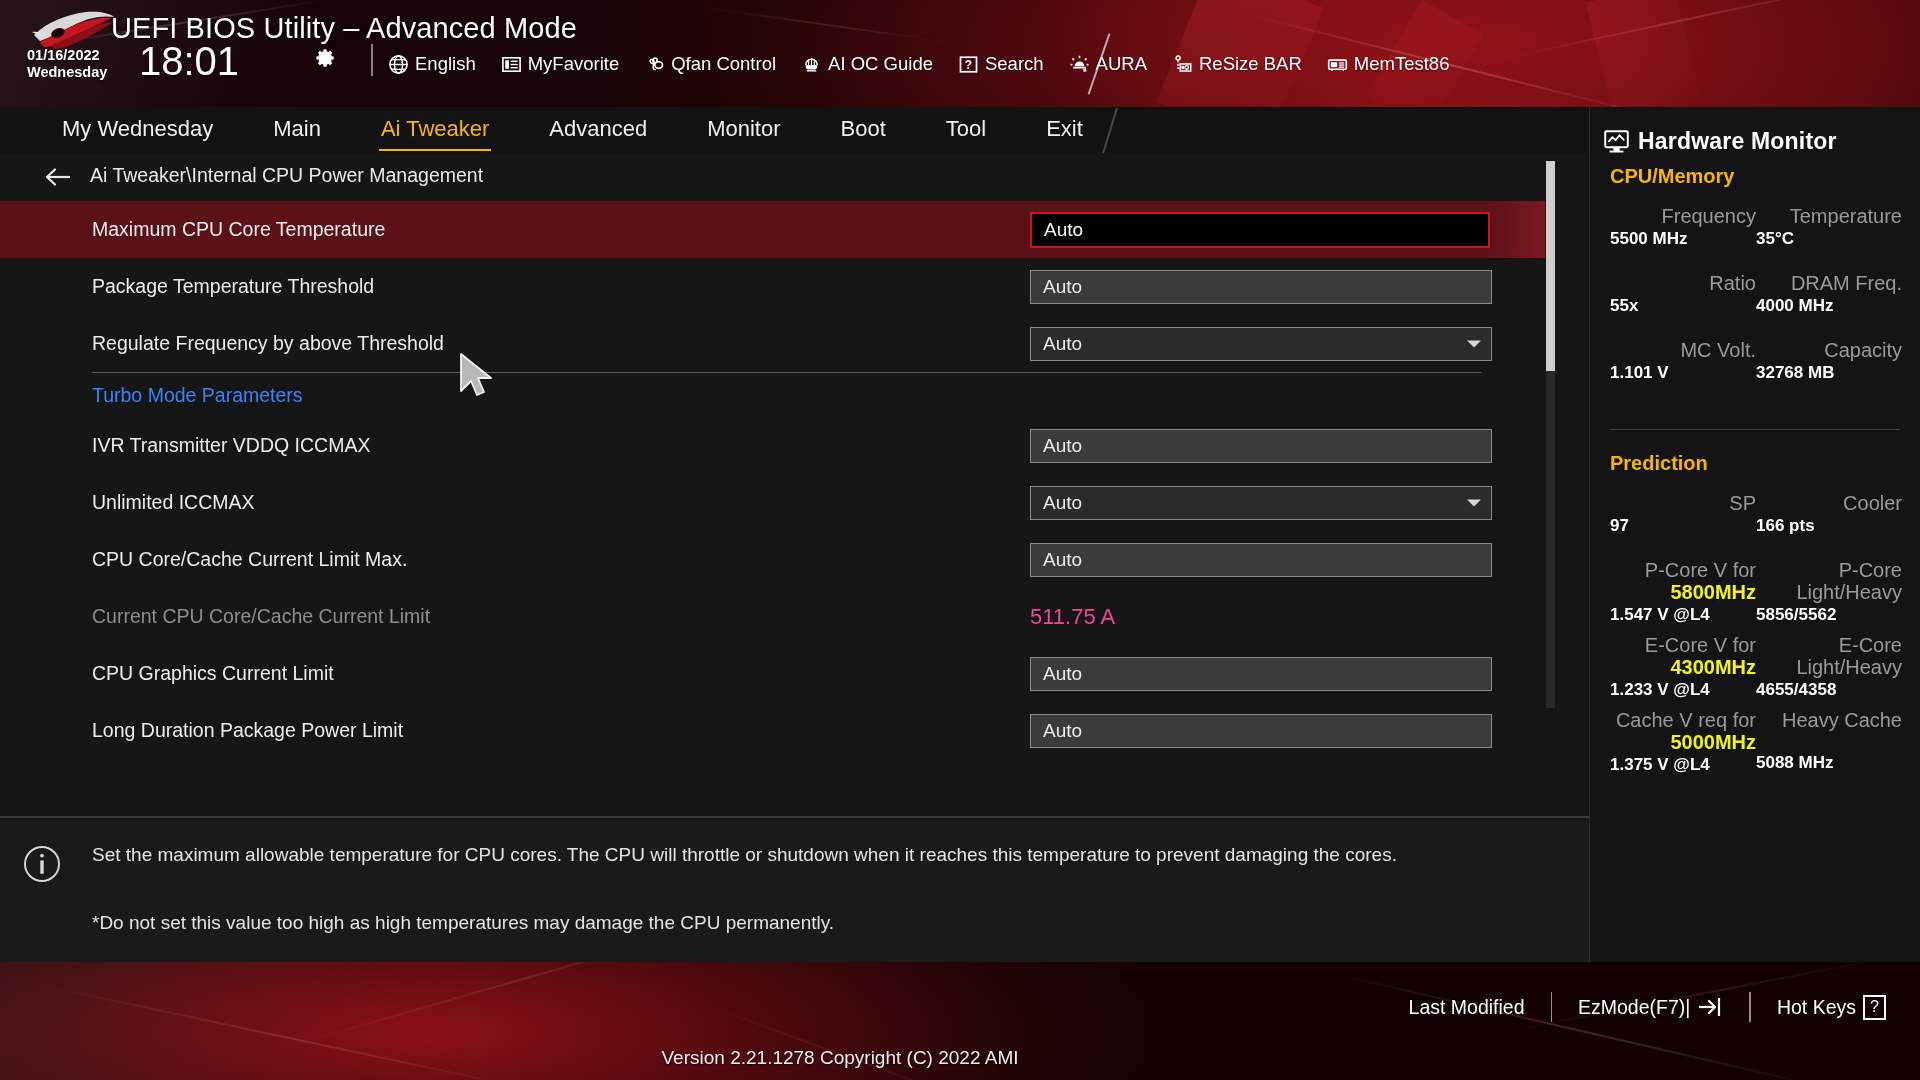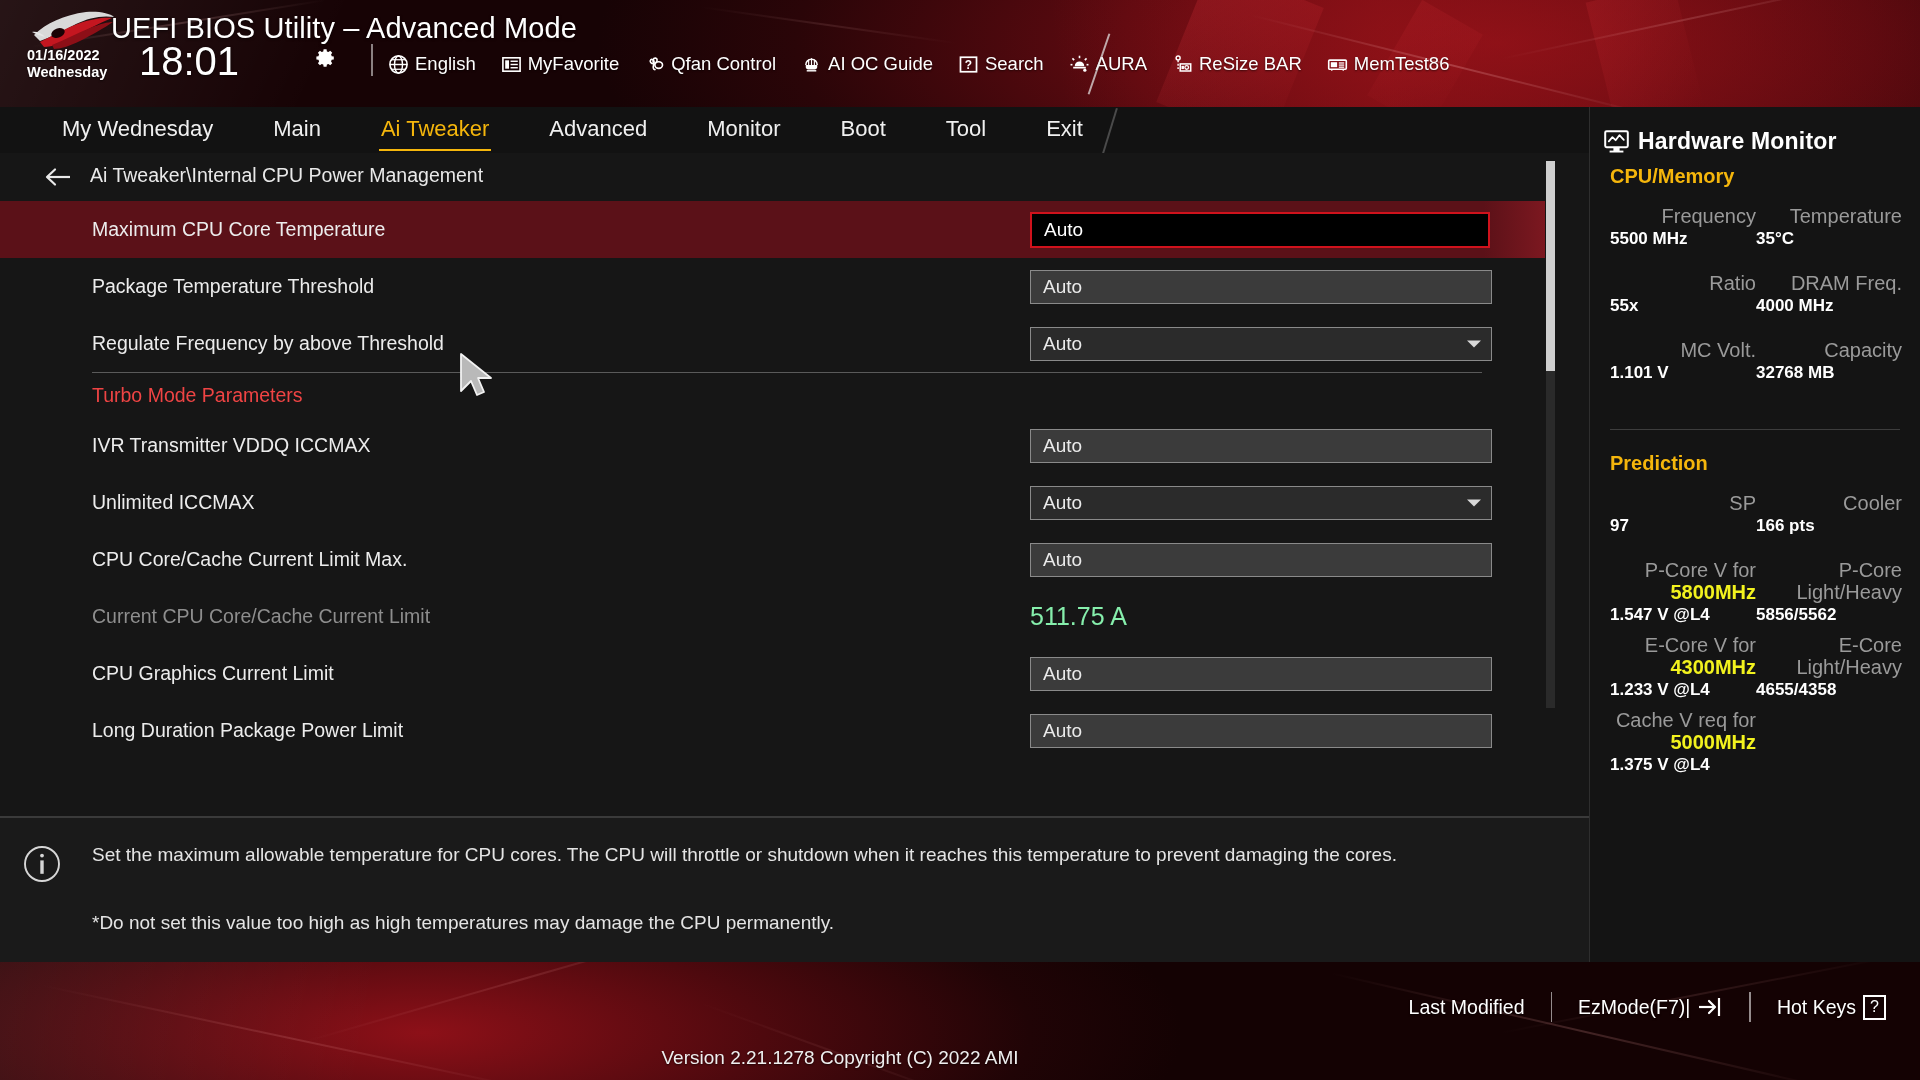--- a/index.html
+++ b/index.html
@@ -71,39 +71,39 @@
   .breadcrumb { position:absolute; left:0; top:0; width:1589px; height:48px; display:flex; align-items:center; }
   .bc-arrow { position:absolute; left:44px; top:12px; width:28px; height:24px; cursor:pointer; }
   .bc-text { position:absolute; left:90px; top:11px; font-size:19.5px; color:#e9e9e9; }
 
   .rows { position:absolute; left:0; top:48px; width:1589px; height:565px; overflow:hidden; }
 
   .row { position:relative; width:1545px; height:57px; display:flex; align-items:center; }
   .row.selected { background:linear-gradient(90deg,#5b1118 0%, #5b1118 96%, #7c1820 100%); }
   .row .rlabel { position:absolute; left:92px; font-size:19.5px; color:#ececec; white-space:nowrap; }
   .row.dim .rlabel { color:#8e8e8e; }
-  .row .rvalue-static { position:absolute; left:1030px; font-size:25px; color:#86efac; white-space:nowrap; }
+  .row .rvalue-static { position:absolute; left:1030px; font-size:22px; color:#ec4899; white-space:nowrap; }
 
   .field {
     position:absolute; left:1030px; width:462px; height:34px;
     background:#3b3b3b; border:1px solid #8a8a8a;
     display:flex; align-items:center; padding-left:12px;
     font-size:19px; color:#eaeaea; cursor:text;
   }
   .field.active {
     background:#000000; border:2px solid #d0121c; color:#ffffff;
     width:460px; height:36px;
   }
   .field.combo { background:#2b2b2b; }
   .combo-arrow { position:absolute; right:10px; top:50%; transform:translateY(-50%); width:0; height:0;
     border-left:7px solid transparent; border-right:7px solid transparent; border-top:7px solid #d8d8d8; }
 
   .divider { position:relative; width:1390px; height:1px; margin-left:92px; background:#5a5a5a; }
   .section-hd { position:relative; width:1545px; height:44px; display:flex; align-items:center; }
-  .section-hd span { position:absolute; left:92px; font-size:19.5px; color:#ef4444; }
+  .section-hd span { position:absolute; left:92px; font-size:19.5px; color:#3b82f6; }
 
   
   .scrollbar { position:absolute; left:1546px; top:8px; width:9px; height:547px; background:#2a2a2a; }
   .scrollthumb { position:absolute; left:1546px; top:8px; width:9px; height:210px; background:#cfcfcf; cursor:pointer; }
 
   
   .cursor { position:absolute; left:455px; top:198px; width:42px; height:50px; pointer-events:none; }
 
   
   .helpbar {
@@ -473,20 +473,24 @@
           <div class="sb-k"><span>E-Core</span><br><span>Light/Heavy</span></div>
           <div class="sb-v">4655/4358</div>
         </div>
       </div>
 
       <div class="sb-pair">
         <div class="sb-col">
           <div class="sb-k"><span>Cache V req for </span><span class="hl">5000MHz</span></div>
           <div class="sb-v">1.375 V @L4</div>
         </div>
+        <div class="sb-col">
+          <div class="sb-k">Heavy Cache</div>
+          <div class="sb-v" style="margin-top:20px;">5088 MHz</div>
+        </div>
       </div>
     </div>
 
   </div>
 
   <div class="footer">
     <div class="ft-streak" style="left:40px;top:22px;width:520px;transform:rotate(12deg);opacity:.4;"></div>
     <div class="ft-streak" style="left:300px;top:80px;width:460px;transform:rotate(-16deg);opacity:.35;"></div>
     <div class="ft-streak" style="left:1330px;top:10px;width:520px;transform:rotate(13deg);opacity:.5;"></div>
     <div class="ft-streak" style="left:1500px;top:70px;width:400px;transform:rotate(-11deg);opacity:.3;"></div>

